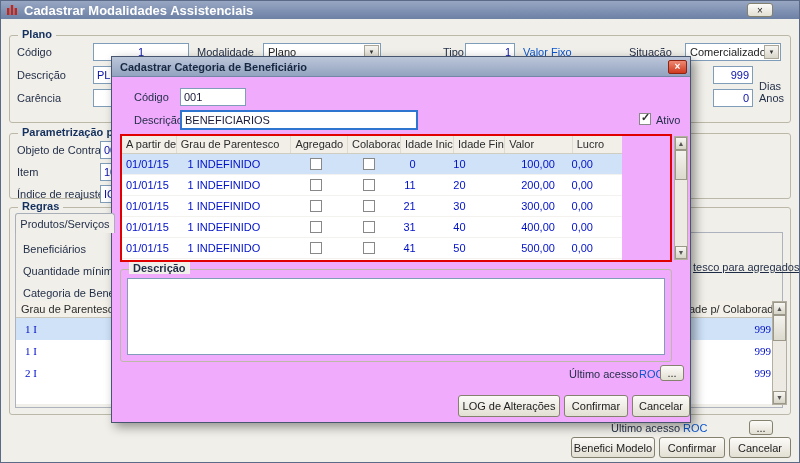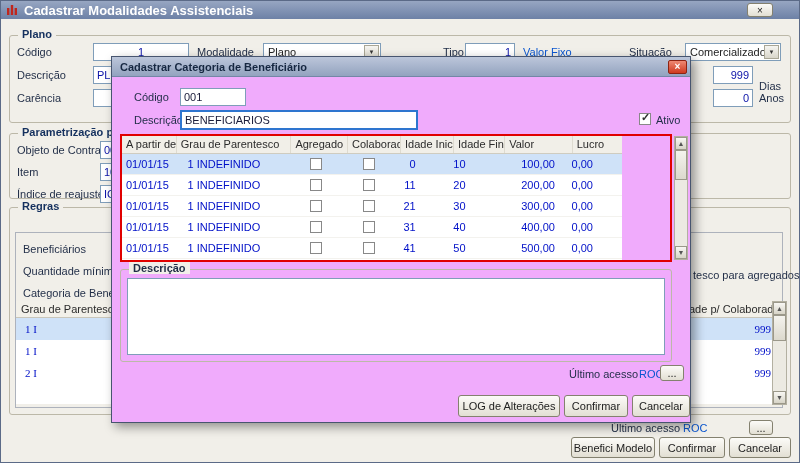--- a/index.html
+++ b/index.html
@@ -106,24 +106,27 @@
   <input class="inp" style="left: 99px; top: 140px; width: 580px;" value="00">
   <span class="lbl" style="left:16px;top:165px;">Item</span>
   <input class="inp" style="left: 99px; top: 162px; width: 580px;" value="10.">
   <span class="lbl" style="left:16px;top:187px;">Índice de reajuste</span>
   <input class="inp" style="left: 99px; top: 184px; width: 580px;" value="IGP">
 
   <div class="grp" style="left:8px;top:206px;width:782px;height:208px;">
     <span class="leg">Regras</span>
   </div>
   <div class="panel" style="left:14px;top:231px;width:768px;height:176px;"></div>
+  <div class="tab" style="left:14px;top:212px;width:100px;height:20px;">
+    <span>Produtos/Serviços</span>
+  </div>
   <span class="lbl" style="left:22px;top:242px;">Beneficiários</span>
   <span class="lbl" style="left:22px;top:264px;">Quantidade mínima</span>
   <span class="lbl" style="left:22px;top:286px;">Categoria de Benefici</span>
-  <span class="lbl" style="left:692px;top:268px;">tesco para agregados</span>
+  <span class="lbl" style="left:692px;top:260px;text-decoration:underline;">tesco para agregados</span>
 
   <div class="abs" style="left:15px;top:300px;width:756px;height:17px;background:#f2f0e9;border-bottom:1px solid #c9c6ba;"></div>
   <span class="lbl" style="left:20px;top:302px;color:#2b2b2b;">Grau de Parentesco</span>
   <span class="lbl" style="left:688px;top:302px;color:#2b2b2b;">ade p/ Colaborador</span>
   <div class="abs" style="left:15px;top:317px;width:756px;height:86px;background:#fff;"></div>
 
   <div class="mg-row rsel" style="left:15px;top:317px;width:756px;">
     <span class="mg-cell" style="left:9px;">1 I</span>
     <span class="mg-cell" style="left:675px;width:80px;text-align:right;">999</span>
   </div>

